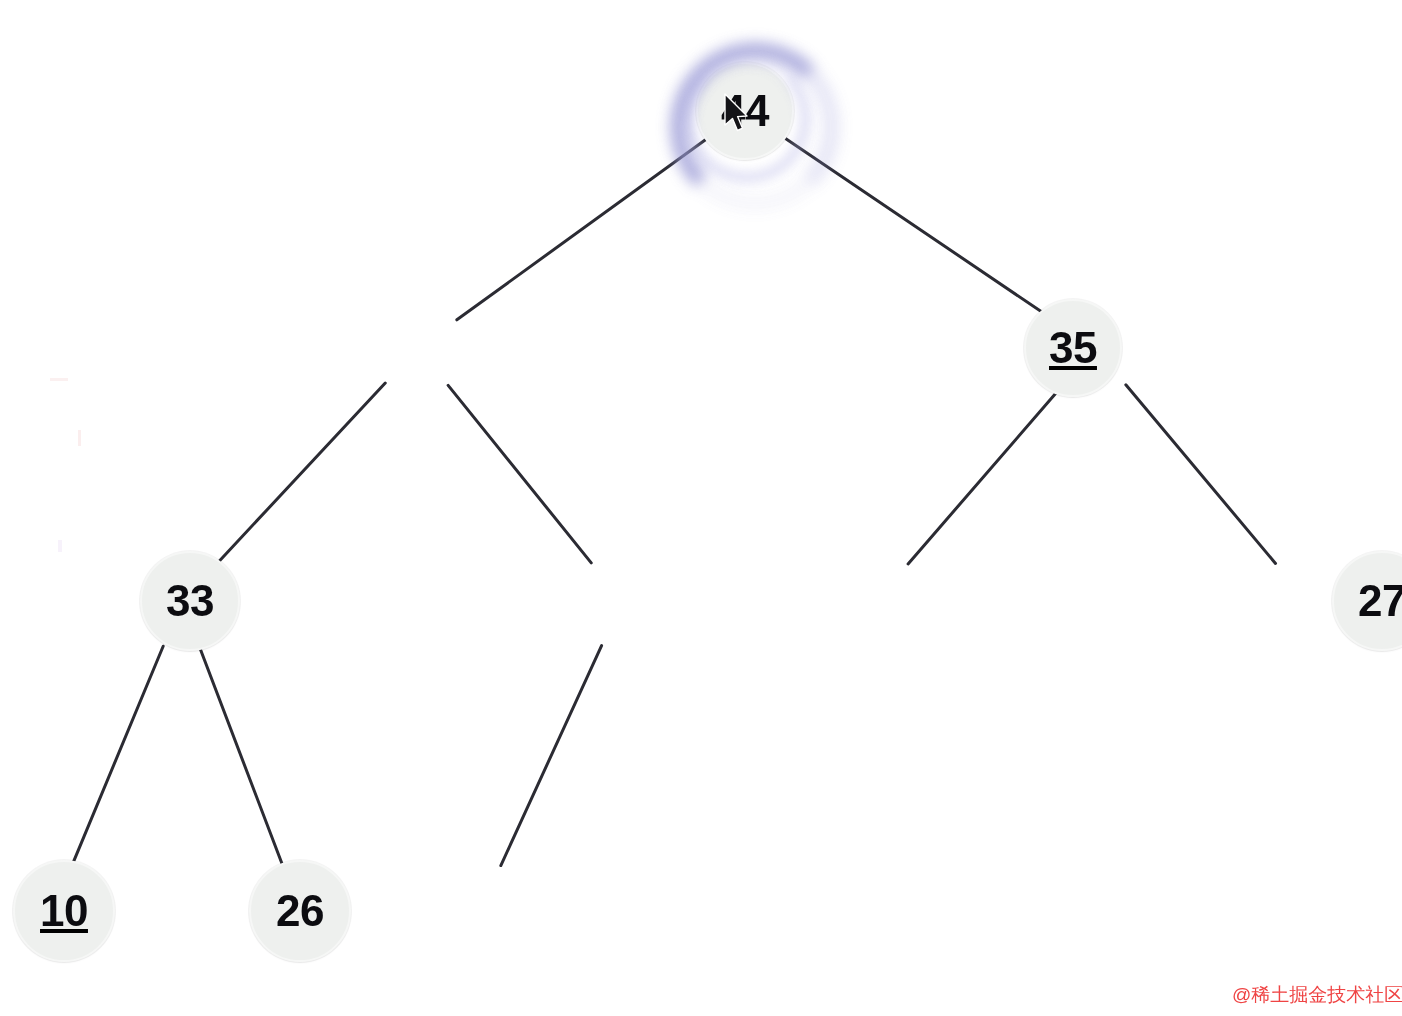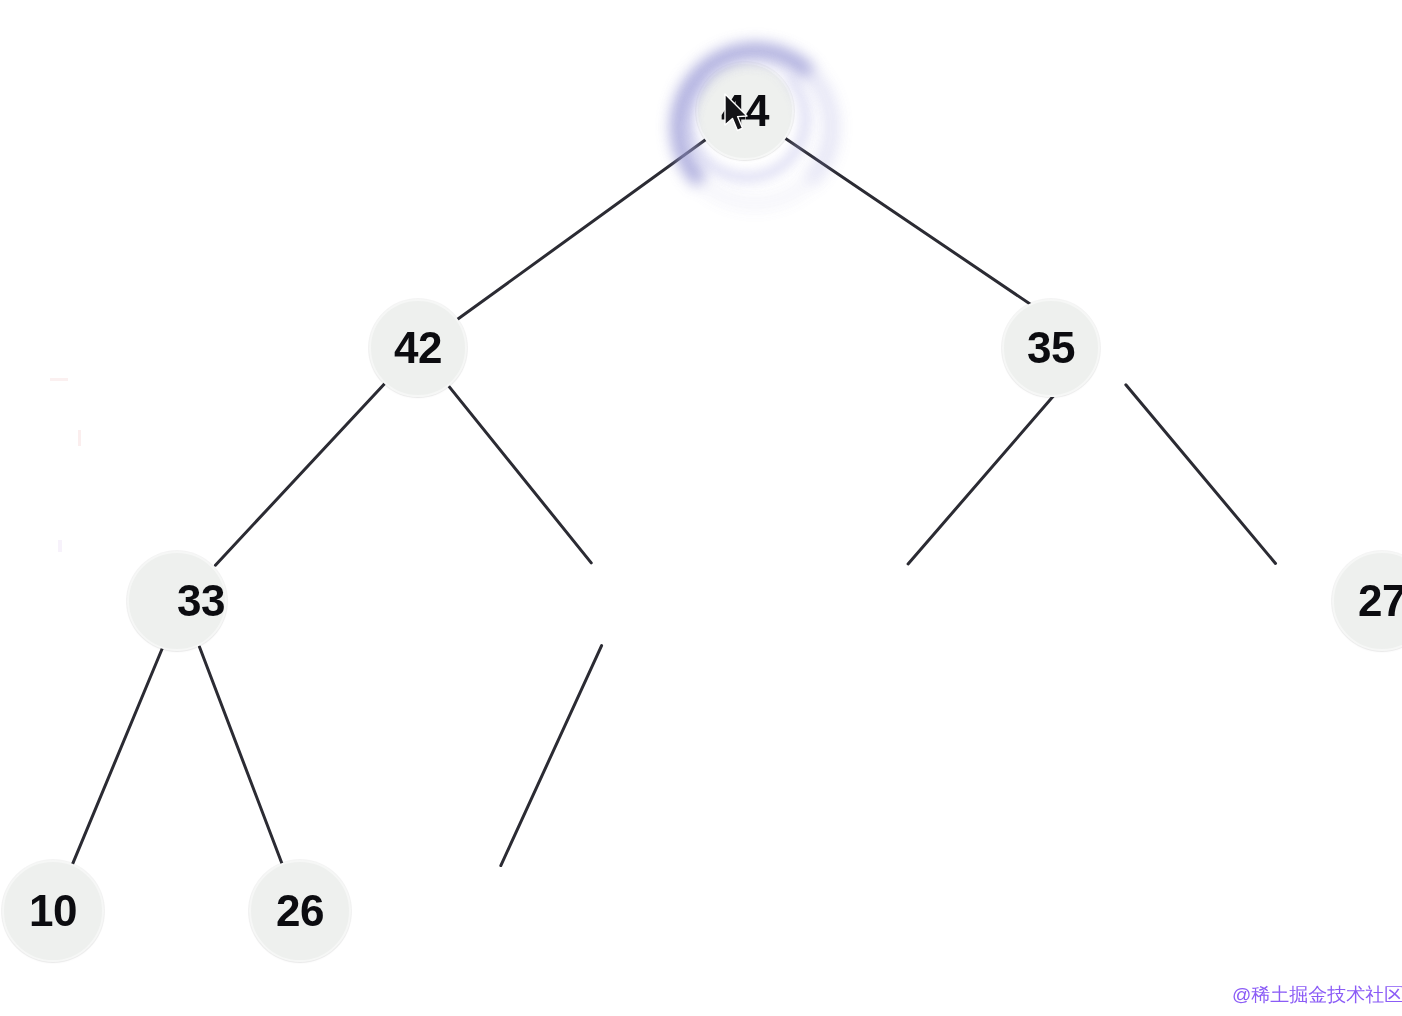--- a/index.html
+++ b/index.html
@@ -106,41 +106,38 @@
       <line x1="1125.8288625759292" y1="384.79104826278353" x2="1275.528869453739" y2="563.4424715650752" stroke="#2b2b33" stroke-width="3" stroke-linecap="round"></line>
       <line x1="163.1745724228236" y1="646.2393996040673" x2="72.20961997671061" y2="864.8373473427885" stroke="#2b2b33" stroke-width="3" stroke-linecap="round"></line>
       <line x1="199.43148443071615" y1="646.7945777417119" x2="282.2127709890651" y2="864.2708390390694" stroke="#2b2b33" stroke-width="3" stroke-linecap="round"></line>
       <line x1="601.5938161960906" y1="645.5487111212105" x2="500.8226365346014" y2="865.5421315089689" stroke="#2b2b33" stroke-width="3" stroke-linecap="round"></line>
     </svg>
 
   <div id="node-layer">
       <div class="tree-node" style="left: 696px; top: 62px; width: 98px; height: 98px;">
         <span class="node-label">44</span>
       </div>
-      <div class="tree-node" style="left: 369px; top: 299px; width: 98px; height: 98px;">
-        <span class="node-label">42</span>
-      </div>
-      <div class="tree-node" style="left: 1002px; top: 299px; width: 98px; height: 98px;">
+      <div class="tree-node" style="left: 1024px; top: 299px; width: 98px; height: 98px; text-decoration: underline;">
         <span class="node-label">35</span>
       </div>
-      <div class="tree-node" style="left: 127px; top: 551px; width: 100px; height: 100px; justify-content: flex-end;">
+      <div class="tree-node" style="left: 140px; top: 551px; width: 100px; height: 100px;">
         <span class="node-label">33</span>
       </div>
       <div class="tree-node" style="left: 1332px; top: 551px; width: 100px; height: 100px; text-align: center;">
         <span class="node-label">27</span>
       </div>
-      <div class="tree-node" style="left: 2px; top: 860px; width: 102px; height: 102px;">
+      <div class="tree-node" style="left: 13px; top: 860px; width: 102px; height: 102px; text-decoration: underline;">
         <span class="node-label">10</span>
       </div>
       <div class="tree-node" style="left: 249px; top: 860px; width: 102px; height: 102px; justify-content: center;">
         <span class="node-label">26</span>
       </div>
     </div>
 
   <div id="ripple" style="left: 670px; top: 42px; width: 136px; height: 136px;"></div>
   <div id="ripple-inner" style="left: 684px; top: 56px; width: 108px; height: 108px;"></div>
 
   <svg id="cursor" width="30" height="42" viewBox="0 0 30 42" xmlns="http://www.w3.org/2000/svg" style="left: 722px; top: 92px;">
     <path d="M3 2 L3 33 L10.5 26.5 L15.5 38.5 L20.5 36.2 L15.6 24.6 L25 24 Z" fill="#141418" stroke="#ffffff" stroke-width="1.4" stroke-linejoin="round"></path>
   </svg>
 
-  <div id="watermark" style="left: 1232px; top: 982px; color: #8b5cf6;">@稀土掘金技术社区</div>
+  <div id="watermark" style="left: 1232px; top: 982px; color: #ef4444;">@稀土掘金技术社区</div>
 </div>
 
 </body></html>

